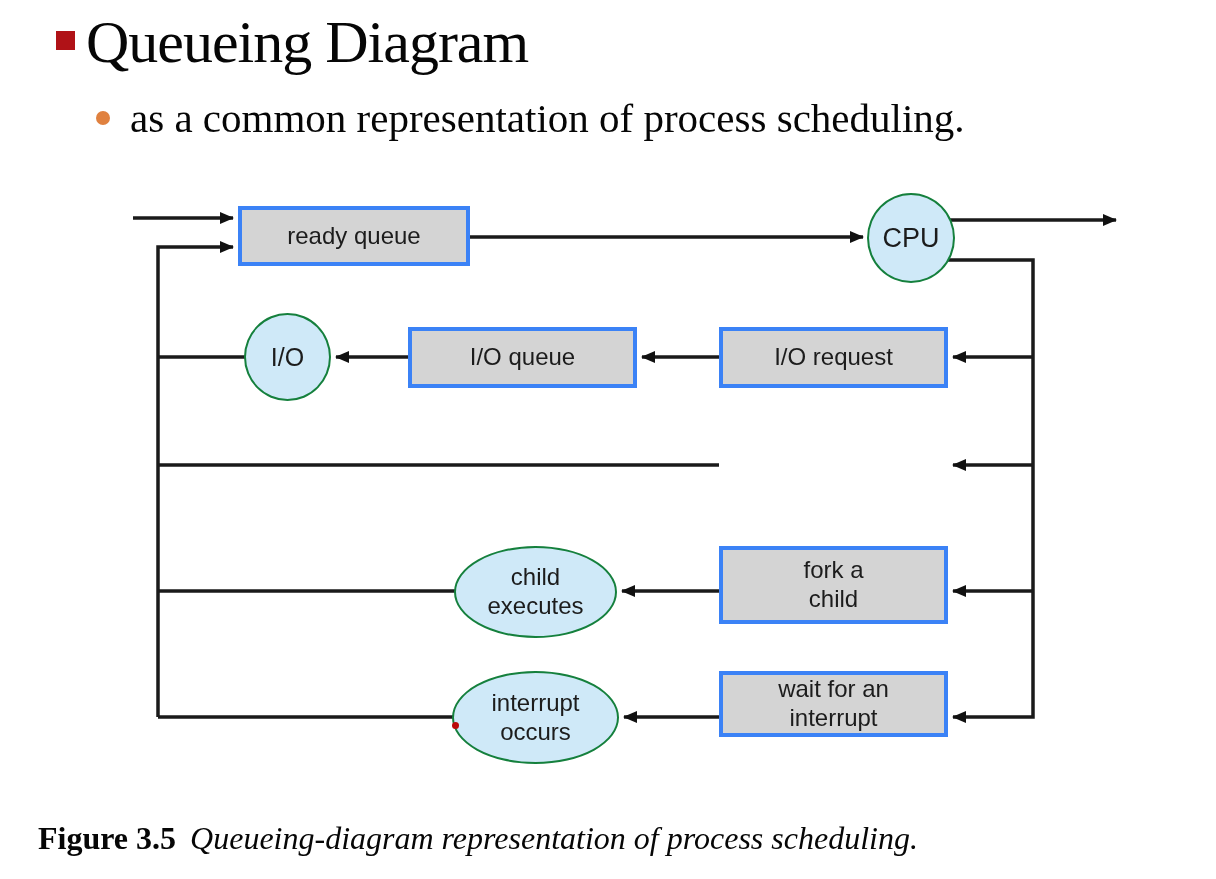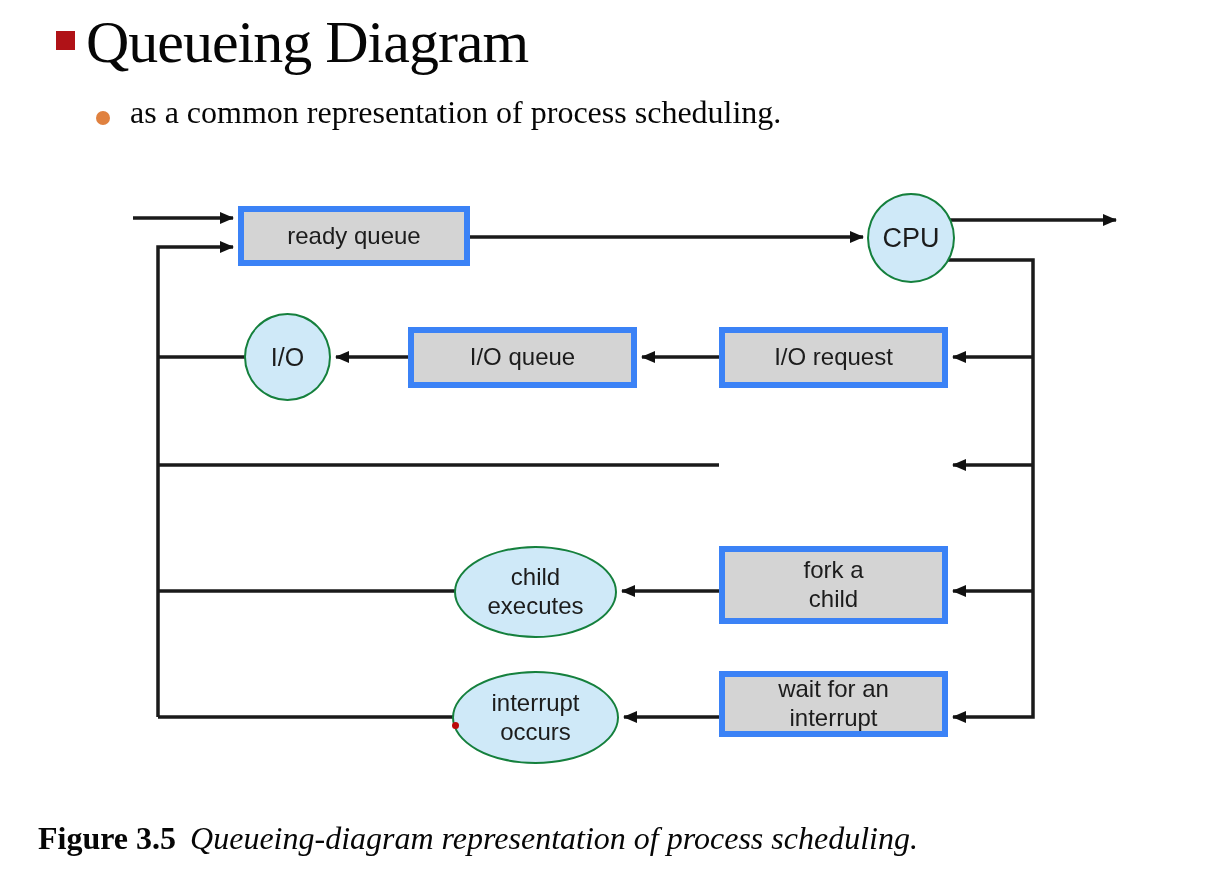--- a/index.html
+++ b/index.html
@@ -38,21 +38,21 @@
     position: absolute;
     left: 96px; top: 111px;
     width: 14px; height: 14px;
     border-radius: 50%;
     background: #e0813f;
   }
   .subtitle {
     position: absolute;
     left: 130px; top: 94px;
     margin: 0;
-    font-size: 32px;
+    font-size: 41px;
     color: #060606;
     white-space: nowrap;
   }
   
   .diagram {
     position: absolute;
     left: 0; top: 0;
     width: 1216px; height: 879px;
   }
   .connectors {
@@ -70,21 +70,21 @@
     text-align: center;
     font-family: "Liberation Sans", sans-serif;
     font-size: 24px;
     line-height: 1.2;
     color: #1c1c1c;
     white-space: pre-line;
     box-sizing: border-box;
   }
   .node.rect {
     background: #d4d4d4;
-    border: 6px solid #3b82f6;
+    border: 4px solid #3b82f6;
   }
   .node.bubble {
     background: #cfe9f8;
     border: 2px solid #15803d;
     border-radius: 50%;
   }
   .n-ready-queue   { left: 238px; top: 206px; width: 232px; height: 60px; }
   .n-cpu           { left: 867px; top: 193px; width: 88px;  height: 90px; font-size: 27px; }
   .n-io            { left: 244px; top: 313px; width: 87px;  height: 88px; font-size: 25px; }
   .n-io-queue      { left: 408px; top: 327px; width: 229px; height: 61px; }

